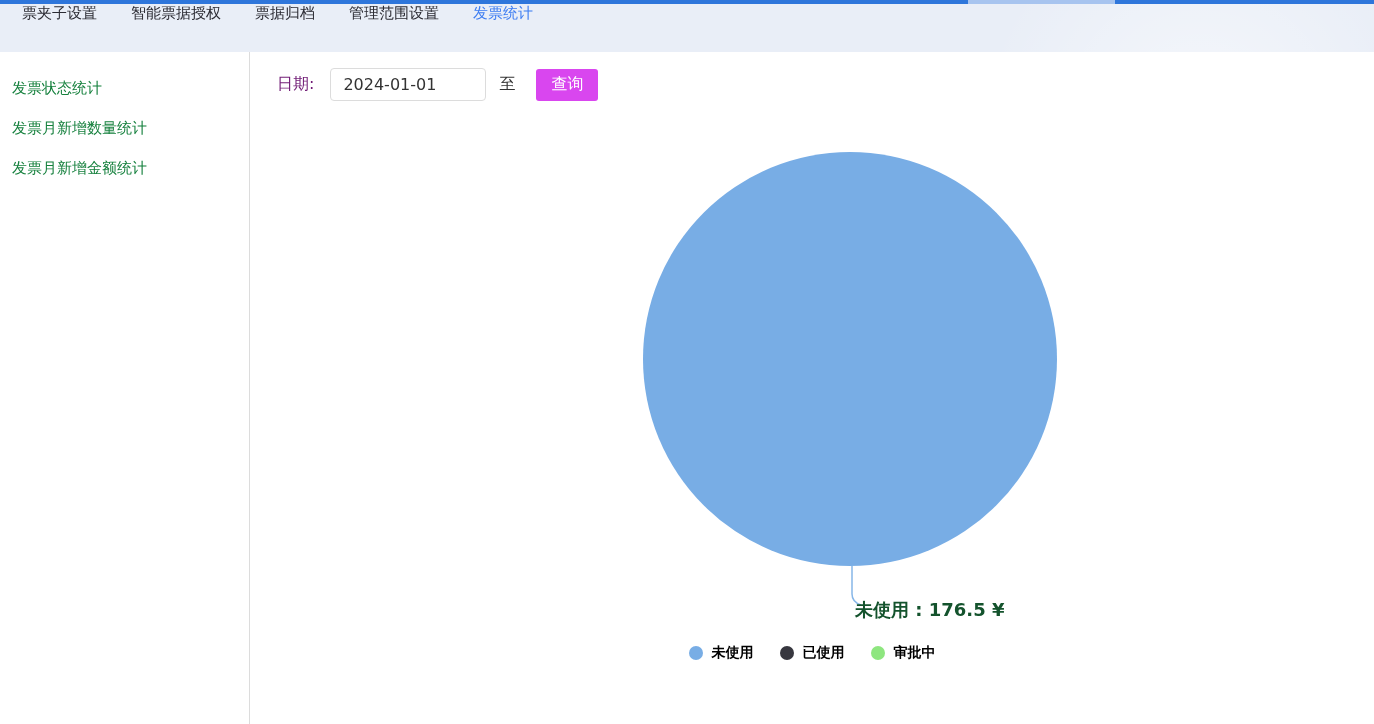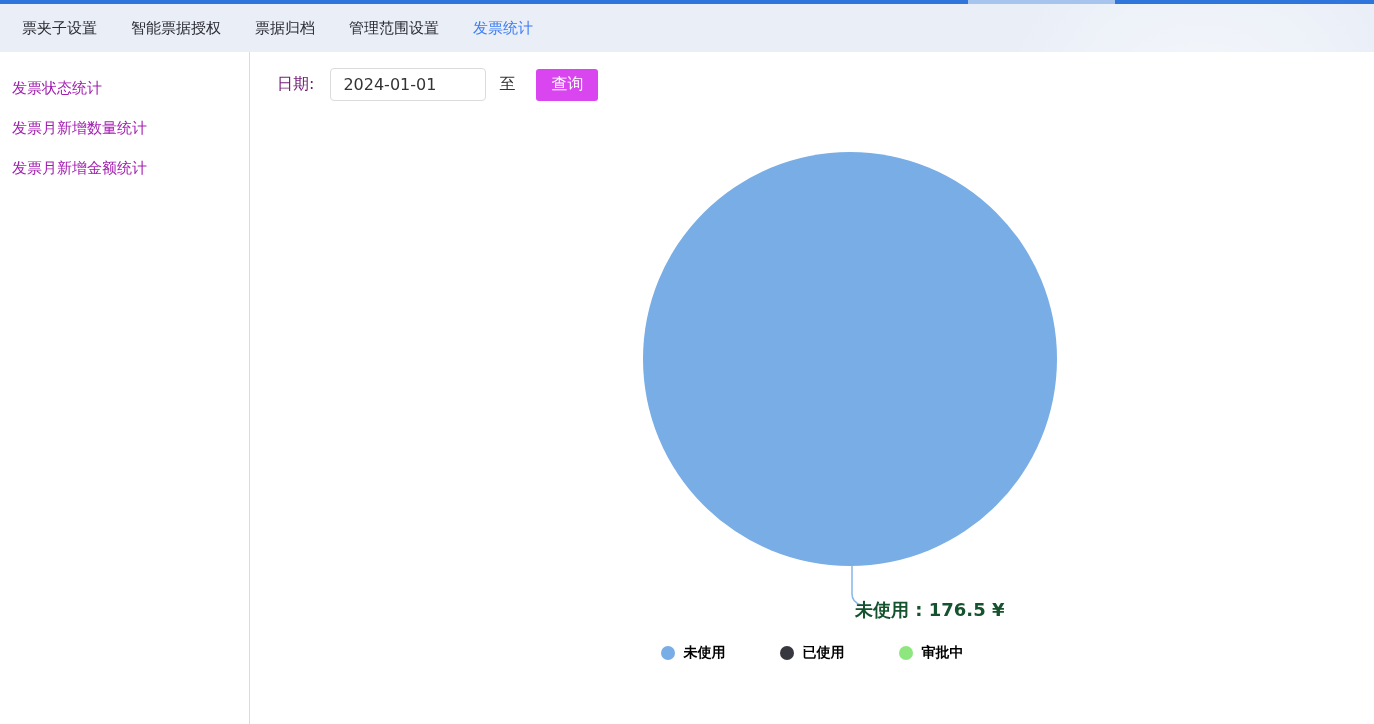--- a/index.html
+++ b/index.html
@@ -6,28 +6,28 @@
   html, body { width: 1374px; height: 724px; overflow: hidden; background: #fff;
     font-family: "DejaVu Sans", "Liberation Sans", sans-serif; }
 
   
   .top-strip { position: relative; height: 4px; background: #2e76db; }
   .top-strip .strip-thumb { position: absolute; top: 0; left: 968px; width: 147px; height: 4px; }
 
   
   .navbar { height: 48px; background: #e9eef7;
     background-image: radial-gradient(circle at 1200px 120px, rgba(255,255,255,0.55) 0, rgba(255,255,255,0) 220px);
-    display: flex; align-items: center; padding-left: 10px; }
+    display: flex; padding-left: 10px; }
   .nav-tab { font-size: 15px; color: #2b2b33; padding: 0 12px; margin-right: 10px; cursor: pointer; white-space: nowrap; }
   .nav-tab.active { color: #3d7df2; }
 
   
   .page-body { display: flex; height: 672px; }
   .sidebar { width: 250px; border-right: 1px solid #dcdcdc; padding-top: 16px; flex: none; }
-  .side-item { height: 40px; line-height: 40px; padding-left: 12px; font-size: 15px; color: #a21caf; cursor: pointer; }
+  .side-item { height: 40px; line-height: 40px; padding-left: 12px; font-size: 15px; color: #15803d; cursor: pointer; }
   .side-item.active { background: #e8f4fd; color: #3aa0ec; border-right: 3px solid #54aaec; }
 
   .main { position: relative; flex: 1; }
 
   
   .filter-row { position: absolute; top: 16px; left: 27px; display: flex; align-items: center; }
   .filter-label { font-size: 16px; color: #701a75; margin-right: 16px; }
   .date-input { width: 156px; height: 33px; border: 1px solid #dcdcdc; border-radius: 4px;
     font-size: 16px; color: #333; padding: 0 12px; outline: none; background: #fff;
     font-family: "DejaVu Sans", "Liberation Sans", sans-serif; }
@@ -35,21 +35,21 @@
   .query-btn { margin-left: 8px; height: 32px; padding: 0 15px; background: #1c8cee; color: #fff;
     border: none; border-radius: 3px; font-size: 16px; cursor: pointer;
     font-family: "DejaVu Sans", "Liberation Sans", sans-serif; }
 
   
   .pie-circle { position: absolute; left: 393px; top: 100px; width: 414px; height: 414px; border-radius: 50%; }
   .leader-svg { position: absolute; left: 595px; top: 512px; }
   .pie-callout { position: absolute; left: 605px; top: 546px; font-size: 18px; font-weight: bold; color: #14532d; white-space: nowrap; }
 
   
-  .legend { position: absolute; left: 0; right: 0; top: 592px; display: flex; justify-content: center; gap: 54px; }
+  .legend { position: absolute; left: 0; right: 0; top: 592px; display: flex; justify-content: center; gap: 26px; }
   .legend-item { display: flex; align-items: center; cursor: pointer; }
   .legend-dot { width: 14px; height: 14px; border-radius: 50%; margin-right: 9px; flex: none; }
   .legend-label { font-size: 14px; font-weight: bold; color: #000; }
 </style>
 </head>
 <body>
 
 <div class="top-strip" style="background-color: rgb(46, 118, 219);">
   <div class="strip-thumb" style="background-color: rgb(167, 196, 239);"></div>
 </div>

